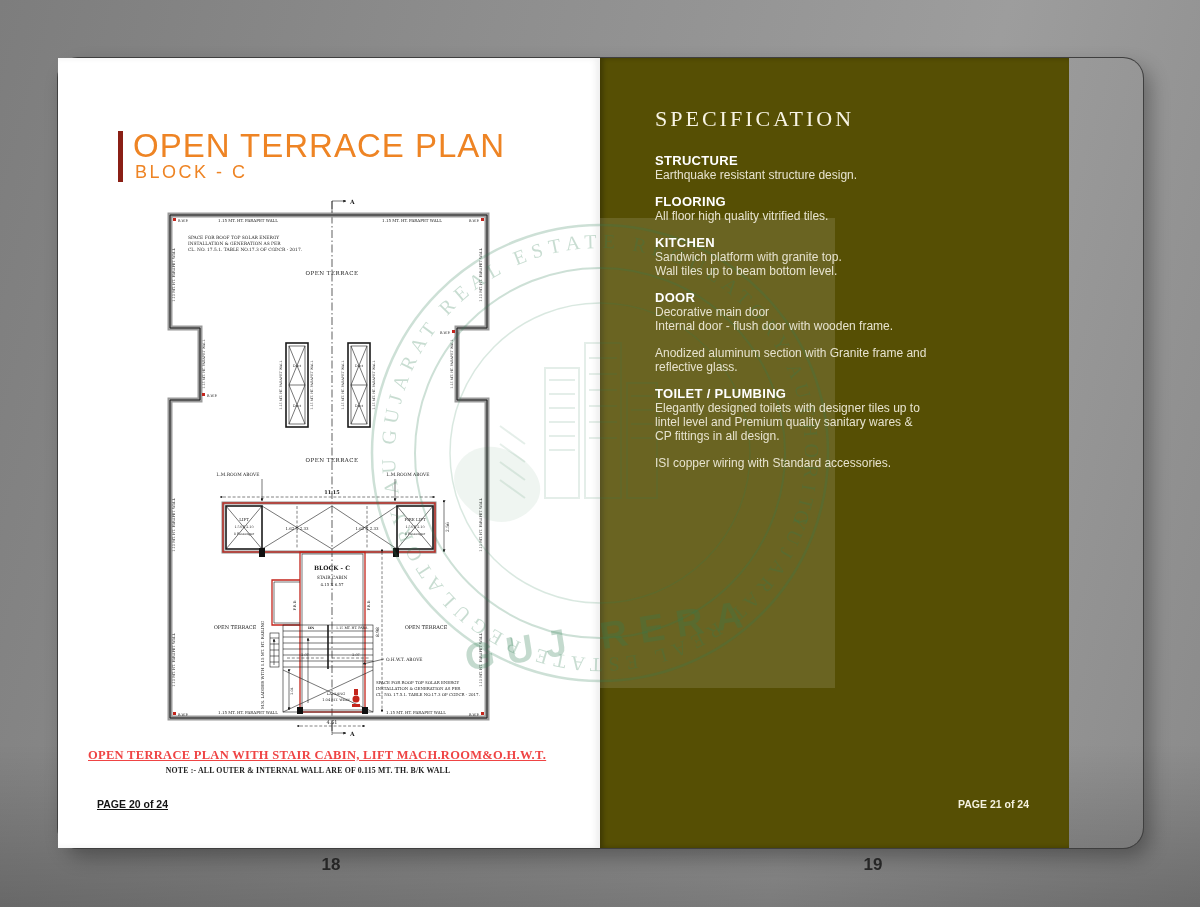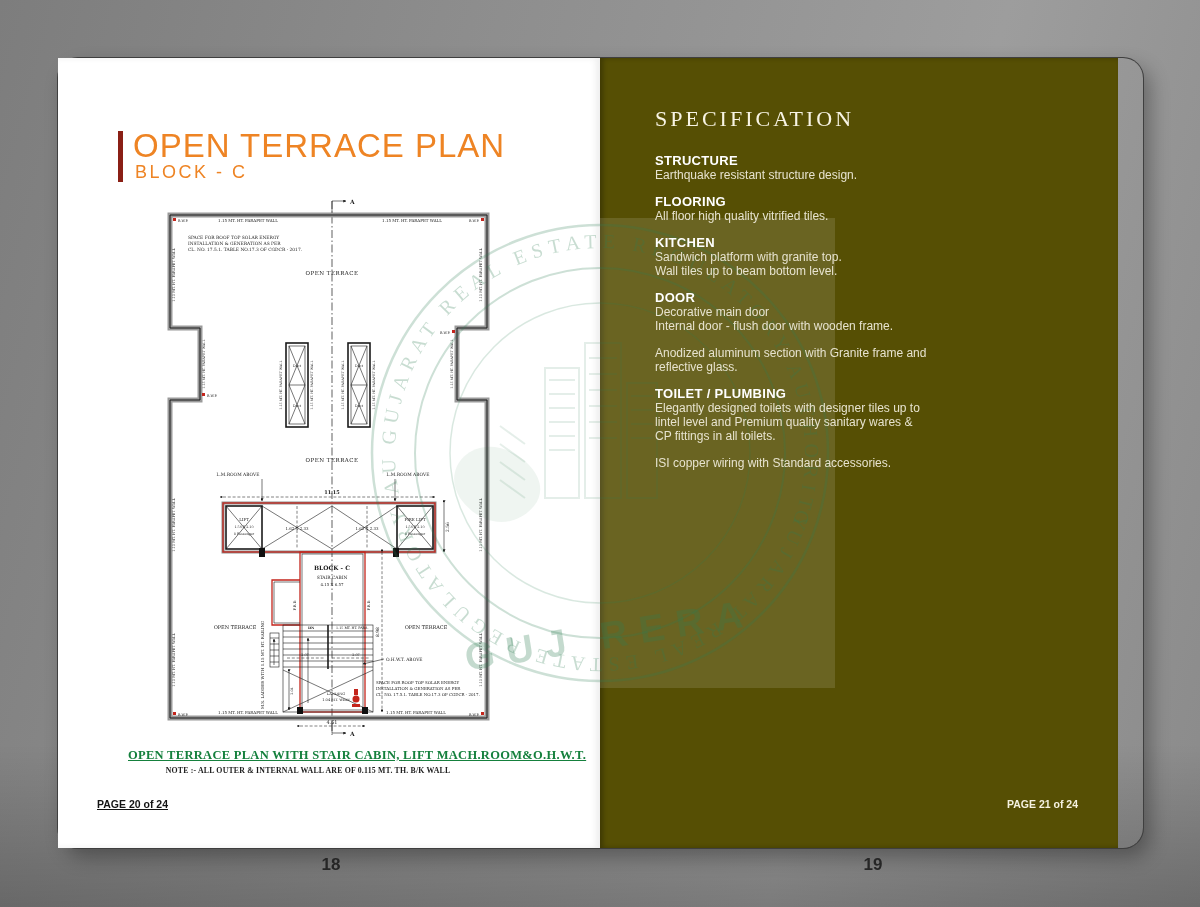--- a/index.html
+++ b/index.html
@@ -5,30 +5,30 @@
   html,body{margin:0;padding:0;background:#8a8a8a;}
   .stage{position:relative;width:1200px;height:907px;overflow:hidden;
     background:
       linear-gradient(to bottom, rgba(0,0,0,0) 82%, rgba(0,0,0,0.22) 100%),
       linear-gradient(105deg,#7d7d7d 0%,#8e8e8e 35%,#9d9d9d 70%,#8a8a8a 100%);
     font-family:"Liberation Sans",sans-serif;}
   .spread{position:absolute;left:58px;top:58px;width:1085px;height:790px;
     box-shadow:0 0 0 1px #3f3f3f, 7px 9px 20px rgba(0,0,0,0.32);border-radius:20px;}
   .page-left{position:absolute;left:0;top:0;width:542px;height:790px;background:#ffffff;
     box-shadow:inset -4px 0 6px rgba(0,0,0,0.07);}
-  .page-right{position:absolute;left:542px;top:0;width:518px;height:790px;background:#564F04;
+  .page-right{position:absolute;left:542px;top:0;width:469px;height:790px;background:#564F04;
     box-shadow:inset 3px 0 5px rgba(0,0,0,0.28);}
   
   .accent-bar{position:absolute;left:60px;top:73px;width:5px;height:51px;background:#8A1F15;}
   .pl-title{position:absolute;left:75px;top:69px;font-size:33px;letter-spacing:1px;color:#EE8424;white-space:nowrap;}
   .pl-subtitle{position:absolute;left:77px;top:104px;font-size:18px;letter-spacing:2.5px;color:#EE8424;white-space:nowrap;}
   .plan-svg{position:absolute;left:102px;top:137px;width:340px;height:555px;}
   .plan-caption{position:absolute;left:30px;top:690px;width:440px;text-align:center;
-    font-family:"Liberation Serif",serif;font-weight:bold;font-size:12.5px;color:#15803d;
-    text-decoration:underline;letter-spacing:.3px;white-space:nowrap;margin-left:40px;}
+    font-family:"Liberation Serif",serif;font-weight:bold;font-size:12.5px;color:#ef4444;
+    text-decoration:underline;letter-spacing:.3px;white-space:nowrap;}
   .plan-note{position:absolute;left:30px;top:708px;width:440px;text-align:center;
     font-family:"Liberation Serif",serif;font-weight:bold;font-size:7.8px;color:#1c1c1c;letter-spacing:.2px;}
   .footer-left{position:absolute;left:39px;top:740px;font-size:10.5px;font-weight:bold;color:#141414;text-decoration:underline;}
   
   .veil{position:absolute;left:0;top:160px;width:235px;height:470px;background:rgba(255,255,255,0.12);}
   .spec{position:absolute;left:55px;top:48px;width:330px;z-index:2;}
   .spec-title{font-family:"Liberation Serif",serif;font-size:22px;letter-spacing:3px;color:#f8f4e4;margin-bottom:22px;white-space:nowrap;}
   .spec-section{margin-bottom:13px;}
   .spec-heading{font-size:13px;font-weight:bold;color:#ffffff;line-height:14px;letter-spacing:.3px;}
   .spec-line{font-size:12px;color:#e7e3cf;line-height:14px;white-space:nowrap;}
@@ -307,21 +307,21 @@
           <div class="spec-line">Internal door - flush door with wooden frame.</div>
         </div>
         <div class="spec-section">
           <div class="spec-line">Anodized aluminum section with Granite frame and</div>
           <div class="spec-line">reflective glass.</div>
         </div>
         <div class="spec-section">
           <div class="spec-heading">TOILET / PLUMBING</div>
           <div class="spec-line">Elegantly designed toilets with designer tiles up to</div>
           <div class="spec-line">lintel level and Premium quality sanitary wares &amp;</div>
-          <div class="spec-line">CP fittings in all toilets.</div>
+          <div class="spec-line">CP fittings in all design.</div>
         </div>
         <div class="spec-section">
           <div class="spec-line">ISI copper wiring with Standard accessories.</div>
         </div>
       </div>
       <div class="footer-right">PAGE 21 of 24</div>
     </div>
 
     <svg class="watermark" viewBox="0 0 470 470">
       <circle class="wm-ring" cx="235" cy="235" r="228" stroke-width="2.5" opacity="0.24"></circle>

